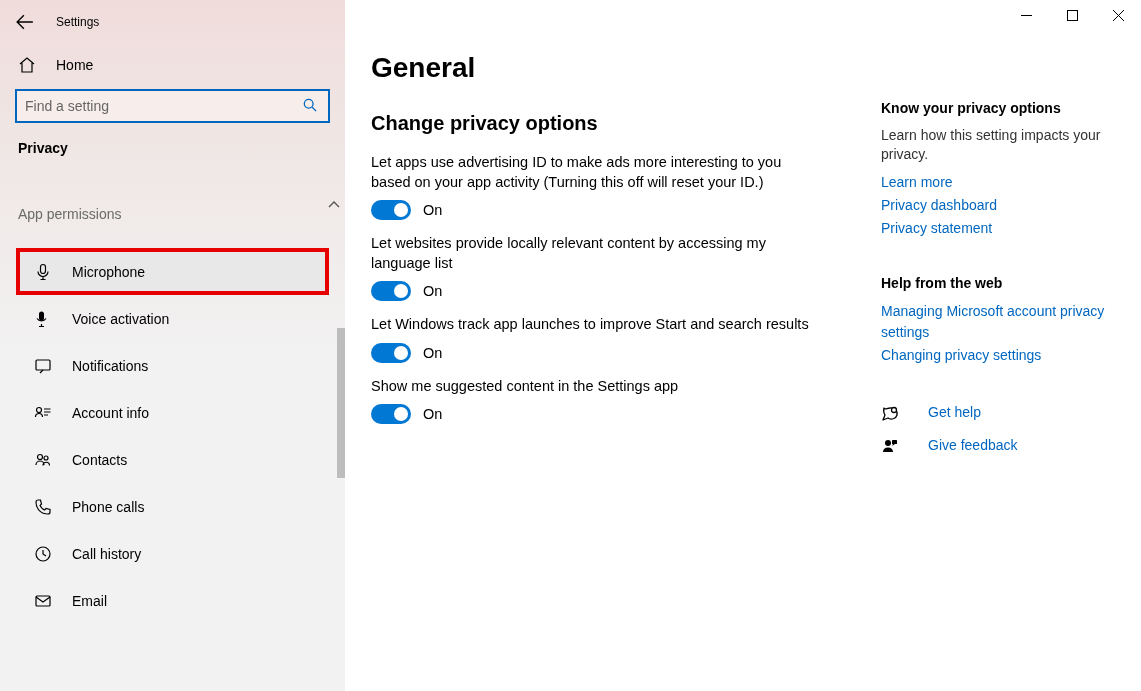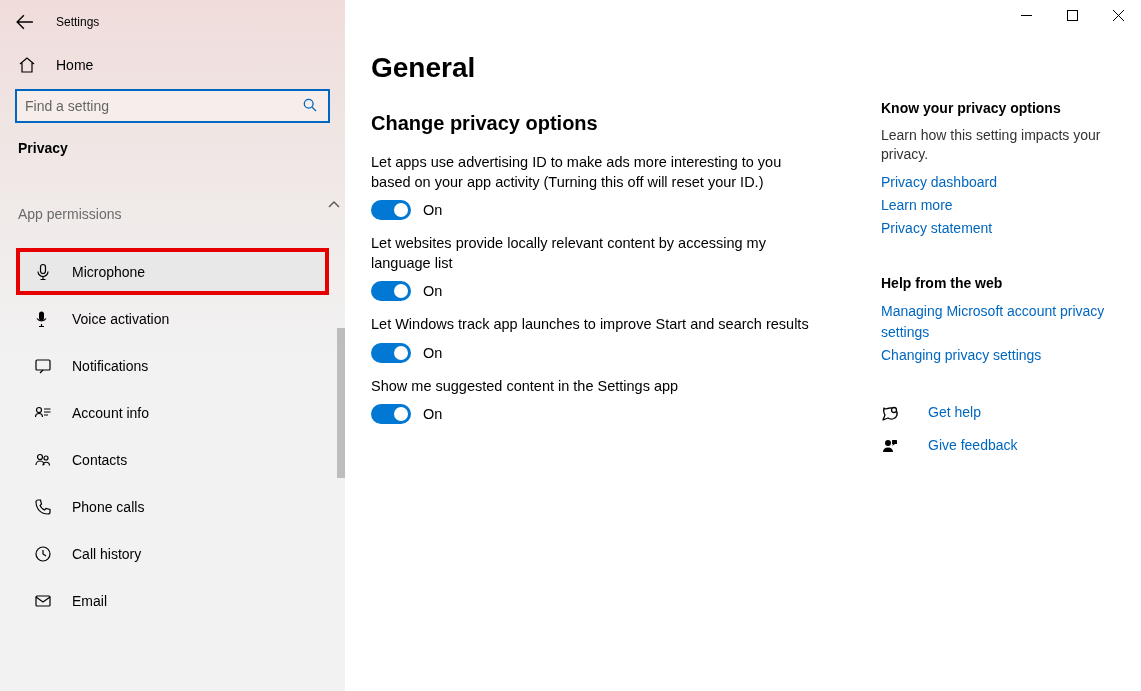--- a/index.html
+++ b/index.html
@@ -324,22 +324,22 @@
           <div class="toggle"></div>
           <span class="toggle-label">On</span>
         </div>
       </div>
     </div>
 
     <div class="aside-col">
       <div class="aside-block">
         <div class="aside-heading">Know your privacy options</div>
         <div class="aside-text">Learn how this setting impacts your privacy.</div>
+        <div class="link">Learn more</div>
         <div class="link">Privacy dashboard</div>
-        <div class="link">Learn more</div>
         <div class="link">Privacy statement</div>
       </div>
 
       <div class="aside-block">
         <div class="aside-heading">Help from the web</div>
         <div class="link">Managing Microsoft account privacy settings</div>
         <div class="link">Changing privacy settings</div>
       </div>
 
       <div class="help-row">

